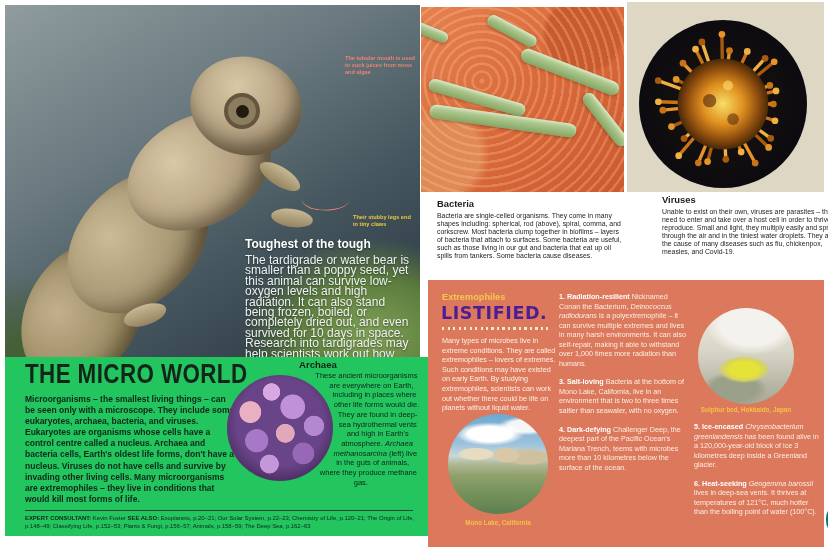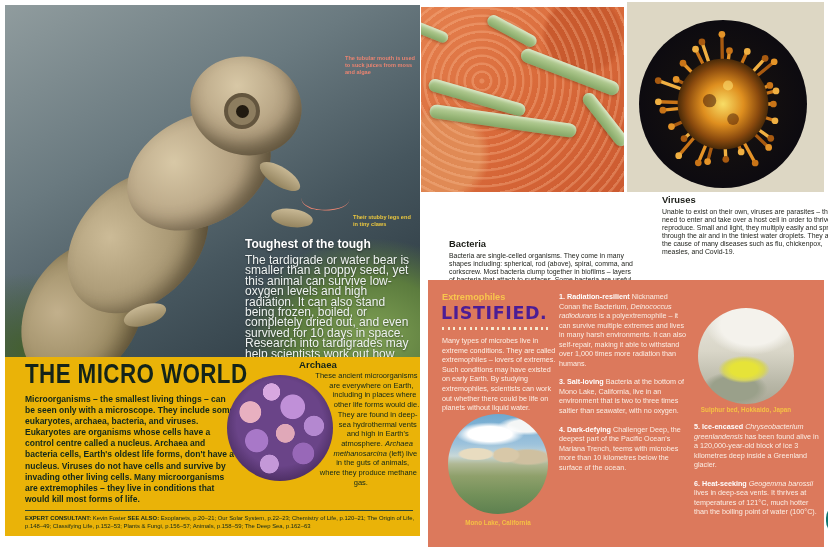--- a/index.html
+++ b/index.html
@@ -29,21 +29,21 @@
   #mouth-inner{position:absolute;left:8px;top:8px;width:13px;height:13px;border-radius:50%;background:#211a10;}
   #ann-mouth{position:absolute;left:340px;top:44px;width:70px;font-size:5.6px;line-height:7.4px;
       font-weight:bold;color:#ea8471;}
   #ann-legs{position:absolute;left:348px;top:203px;width:62px;font-size:5.6px;line-height:7.4px;
       font-weight:bold;color:#ecc83f;}
   #ann-legs-line{position:absolute;left:296px;top:190px;width:48px;height:15px;
       border-bottom:1.5px solid #ea8471;border-radius:0 0 70% 40%/0 0 100% 70%;transform:rotate(7deg);}
   #tough{position:absolute;left:240px;top:232px;width:166px;color:#eef2f1;}
   #tough h3{margin:0 0 4px 0;font-size:12px;color:#ffffff;text-shadow:0 1px 2px rgba(0,0,0,.5);}
   #tough p{margin:0;font-size:12px;line-height:10.4px;text-shadow:0 1px 2px rgba(0,0,0,.45);}
-  #green-panel{position:absolute;left:5px;top:357px;width:415px;height:179px;background:#eab308;}
+  #green-panel{position:absolute;left:5px;top:357px;width:415px;height:179px;background:#22c55e;padding-left:46px;}
   #mw-title{position:absolute;left:20px;top:1px;margin:0;font-size:28px;letter-spacing:.5px;
       color:#14241a;transform:scaleX(.8);transform-origin:left top;white-space:nowrap;font-weight:bold;}
   #mw-intro{position:absolute;left:20px;top:37px;width:210px;margin:0;font-size:8.5px;
       line-height:11.1px;color:#11271b;font-weight:bold;}
   #archaea-block{position:absolute;left:216px;top:2px;width:199px;height:152px;color:#11271b;}
   #archaea-block h4{margin:0 0 1px 78px;font-size:9.6px;color:#14241a;}
   #archaea-img{float:left;width:106px;height:106px;margin:4px 4px 0 6px;border-radius:50%;
       shape-outside:circle(50%);
       background:
         radial-gradient(circle 15px at 22% 35%, #e8b0c0 0 70%, transparent 75%),
@@ -74,21 +74,21 @@
   #rod-3{left:6px;top:84px;width:100px;height:13px;transform:rotate(16deg);}
   #rod-4{left:8px;top:107px;width:148px;height:14px;transform:rotate(8deg);}
   #rod-5{left:152px;top:106px;width:64px;height:13px;transform:rotate(52deg);}
   #rod-6{left:-8px;top:20px;width:36px;height:11px;transform:rotate(22deg);}
   #virus-photo{position:absolute;left:627px;top:2px;width:197px;height:190px;background:#ddd7c4;overflow:hidden;}
   #virus-disc{position:absolute;left:12px;top:18px;width:168px;height:168px;border-radius:50%;
       background:radial-gradient(circle at 50% 50%, #1b150f 0%, #0c0a10 75%);}
   
   .colhead{margin:0 0 3px 0;font-size:9.4px;color:#1c1e18;}
   .colbody{margin:0;font-size:6.9px;line-height:7.9px;color:#23251f;}
-  #bact-text{position:absolute;left:449px;top:198px;width:188px;margin-top:40px;}
+  #bact-text{position:absolute;left:437px;top:198px;width:188px;}
   #vir-text{position:absolute;left:638px;top:194px;width:184px;margin-left:24px;}
   
   #ext-panel{position:absolute;left:428px;top:280px;width:396px;height:269px;background:#dc795c;overflow:hidden;}
   #ext-kicker{position:absolute;left:14px;top:12px;margin:0;font-size:9.2px;color:#f8c54d;}
   #ext-brand{position:absolute;left:13px;top:23px;margin:0;font-size:17.5px;letter-spacing:.6px;
       color:#4c1d95;font-weight:bold;font-family:"DejaVu Sans","Liberation Sans",sans-serif;}
   #ext-dots{position:absolute;left:14px;top:47px;width:106px;height:3px;
       background:repeating-linear-gradient(90deg,#f7e8d0 0 2px,rgba(0,0,0,0) 2px 5.5px);}
   #ext-intro{position:absolute;left:14px;top:56px;width:114px;margin:0;font-size:7.2px;
       line-height:9.6px;color:#fdf0e6;}

